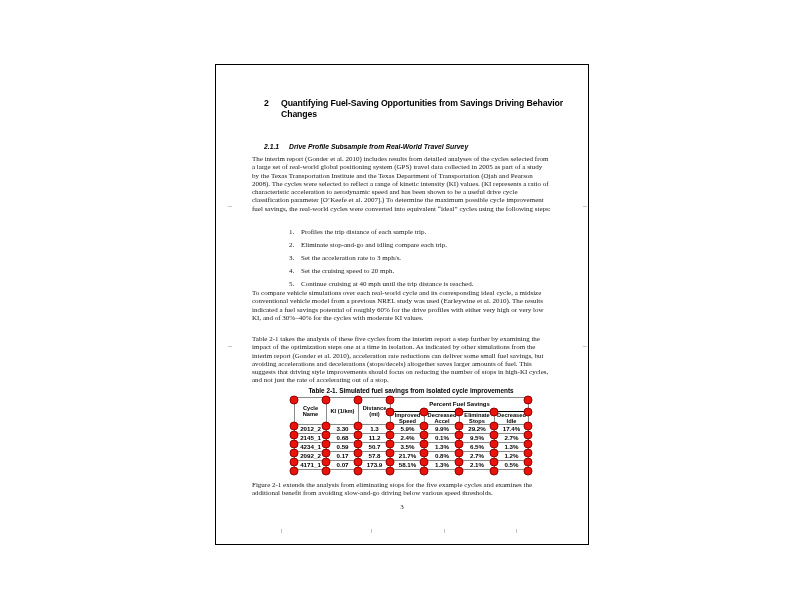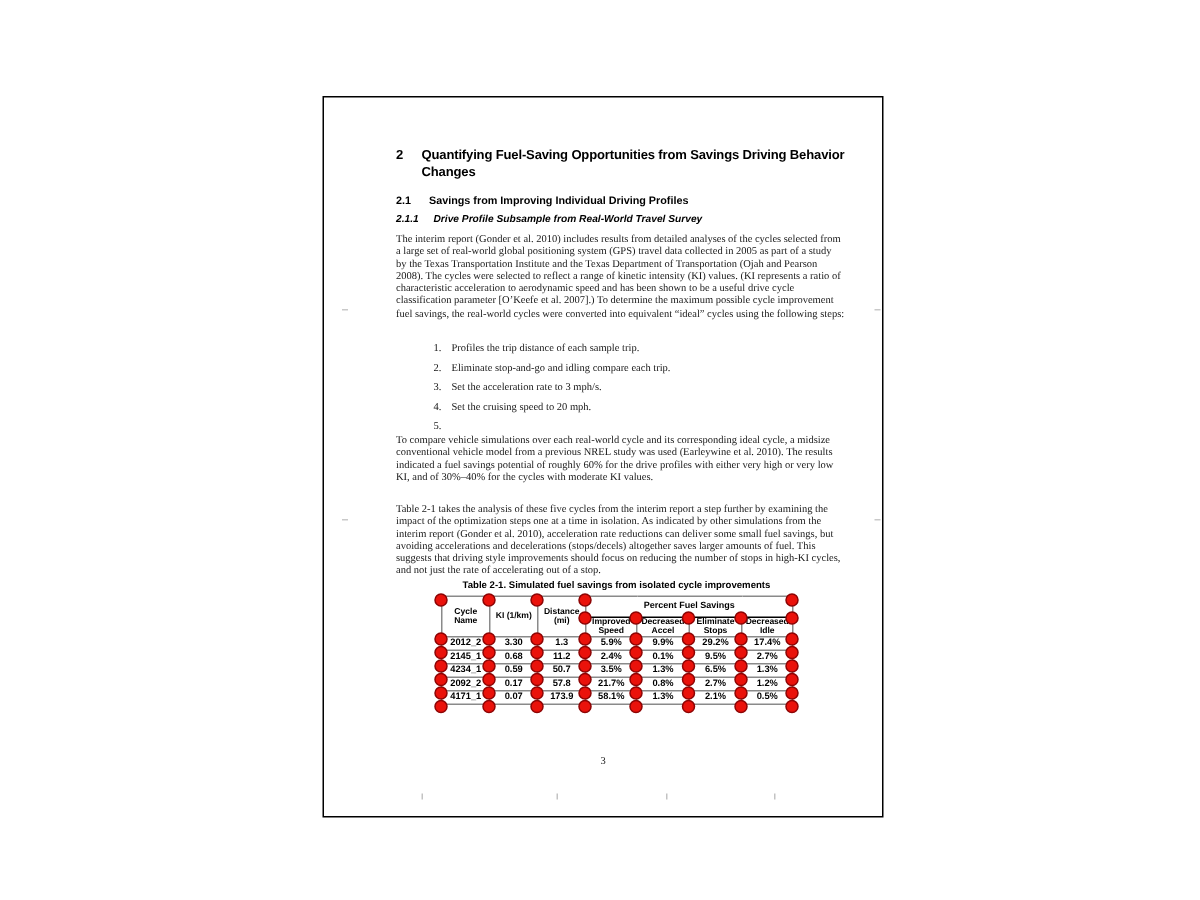--- a/index.html
+++ b/index.html
@@ -26,21 +26,21 @@
   }
   .h2 .num{width:22px;flex:0 0 22px;}
   .h3{
     left:48px;top:78px;width:310px;display:flex;
     font-family:"Liberation Sans",sans-serif;font-weight:bold;font-style:italic;
     font-size:6.8px;line-height:7.6px;color:#000;
   }
   .h3 .num{width:25px;flex:0 0 25px;}
   
   .para{
-    left:48px;width:299px;font-size:7px;line-height:8.3px;color:#161616;
+    left:36px;width:299px;font-size:7px;line-height:8.3px;color:#161616;
   }
   .p1{top:90px;}
   .p2{top:224px;}
   .p3{top:270px;}
   .p4{top:416px;}
   .steps{left:73px;top:163px;width:270px;font-size:7px;color:#161616;}
   .step{display:flex;height:13px;line-height:9px;}
   .step .num{width:12px;flex:0 0 12px;}
   
   .tbl-title{
@@ -75,24 +75,20 @@
 </head>
 <body>
 
 <div class="page">
 
   <div class="abs h1">
     <span class="num">2</span>
     <span>Quantifying Fuel-Saving Opportunities from Savings Driving Behavior Changes</span>
   </div>
 
-  <div class="abs h2">
-    <span class="num">2.1</span>
-    <span>Savings from Improving Individual Driving Profiles</span>
-  </div>
 
   <div class="abs h3">
     <span class="num">2.1.1</span>
     <span>Drive Profile Subsample from Real-World Travel Survey</span>
   </div>
 
   <div class="abs para p1">The interim report (Gonder et al. 2010) includes results from detailed analyses of the cycles selected from a large set of real-world global positioning system (GPS) travel data collected in 2005 as part of a study by the Texas Transportation Institute and the Texas Department of Transportation (Ojah and Pearson 2008). The cycles were selected to reflect a range of kinetic intensity (KI) values. (KI represents a ratio of characteristic acceleration to aerodynamic speed and has been shown to be a useful drive cycle classification parameter [O’Keefe et al. 2007].) To determine the maximum possible cycle improvement fuel savings, the real-world cycles were converted into equivalent “ideal” cycles using the following steps:</div>
 
   <div class="abs steps" id="steps-list">
       <div class="step">
@@ -106,20 +102,21 @@
       <div class="step">
         <span class="num">3.</span>
         <span>Set the acceleration rate to 3 mph/s.</span>
       </div>
       <div class="step">
         <span class="num">4.</span>
         <span>Set the cruising speed to 20 mph.</span>
       </div>
       <div class="step">
         <span class="num">5.</span>
+        <span>Continue cruising at 40 mph until the trip distance is reached.</span>
       </div>
     </div>
 
   <div class="abs para p2">To compare vehicle simulations over each real-world cycle and its corresponding ideal cycle, a midsize conventional vehicle model from a previous NREL study was used (Earleywine et al. 2010). The results indicated a fuel savings potential of roughly 60% for the drive profiles with either very high or very low KI, and of 30%–40% for the cycles with moderate KI values.</div>
 
   <div class="abs para p3">Table 2-1 takes the analysis of these five cycles from the interim report a step further by examining the impact of the optimization steps one at a time in isolation. As indicated by other simulations from the interim report (Gonder et al. 2010), acceleration rate reductions can deliver some small fuel savings, but avoiding accelerations and decelerations (stops/decels) altogether saves larger amounts of fuel. This suggests that driving style improvements should focus on reducing the number of stops in high-KI cycles, and not just the rate of accelerating out of a stop.</div>
 
   <div class="abs tbl-title">Table 2-1. Simulated fuel savings from isolated cycle improvements</div>
 
   <table class="dtable">
@@ -188,20 +185,21 @@
           <td>0.07</td>
           <td>173.9</td>
           <td>58.1%</td>
           <td>1.3%</td>
           <td>2.1%</td>
           <td>0.5%</td>
         </tr>
       </tbody>
   </table>
 
+  <div class="abs para p4">Figure 2-1 extends the analysis from eliminating stops for the five example cycles and examines the additional benefit from avoiding slow-and-go driving below various speed thresholds.</div>
 
   <div class="abs pagenum">3</div>
 
   <div class="tick-v" style="left:65px;top:464px;"></div>
   <div class="tick-v" style="left:155px;top:464px;"></div>
   <div class="tick-v" style="left:228px;top:464px;"></div>
   <div class="tick-v" style="left:300px;top:464px;"></div>
   <div class="tick-h" style="left:12px;top:141px;"></div>
   <div class="tick-h" style="left:12px;top:281px;"></div>
   <div class="tick-h" style="left:367px;top:141px;"></div>

